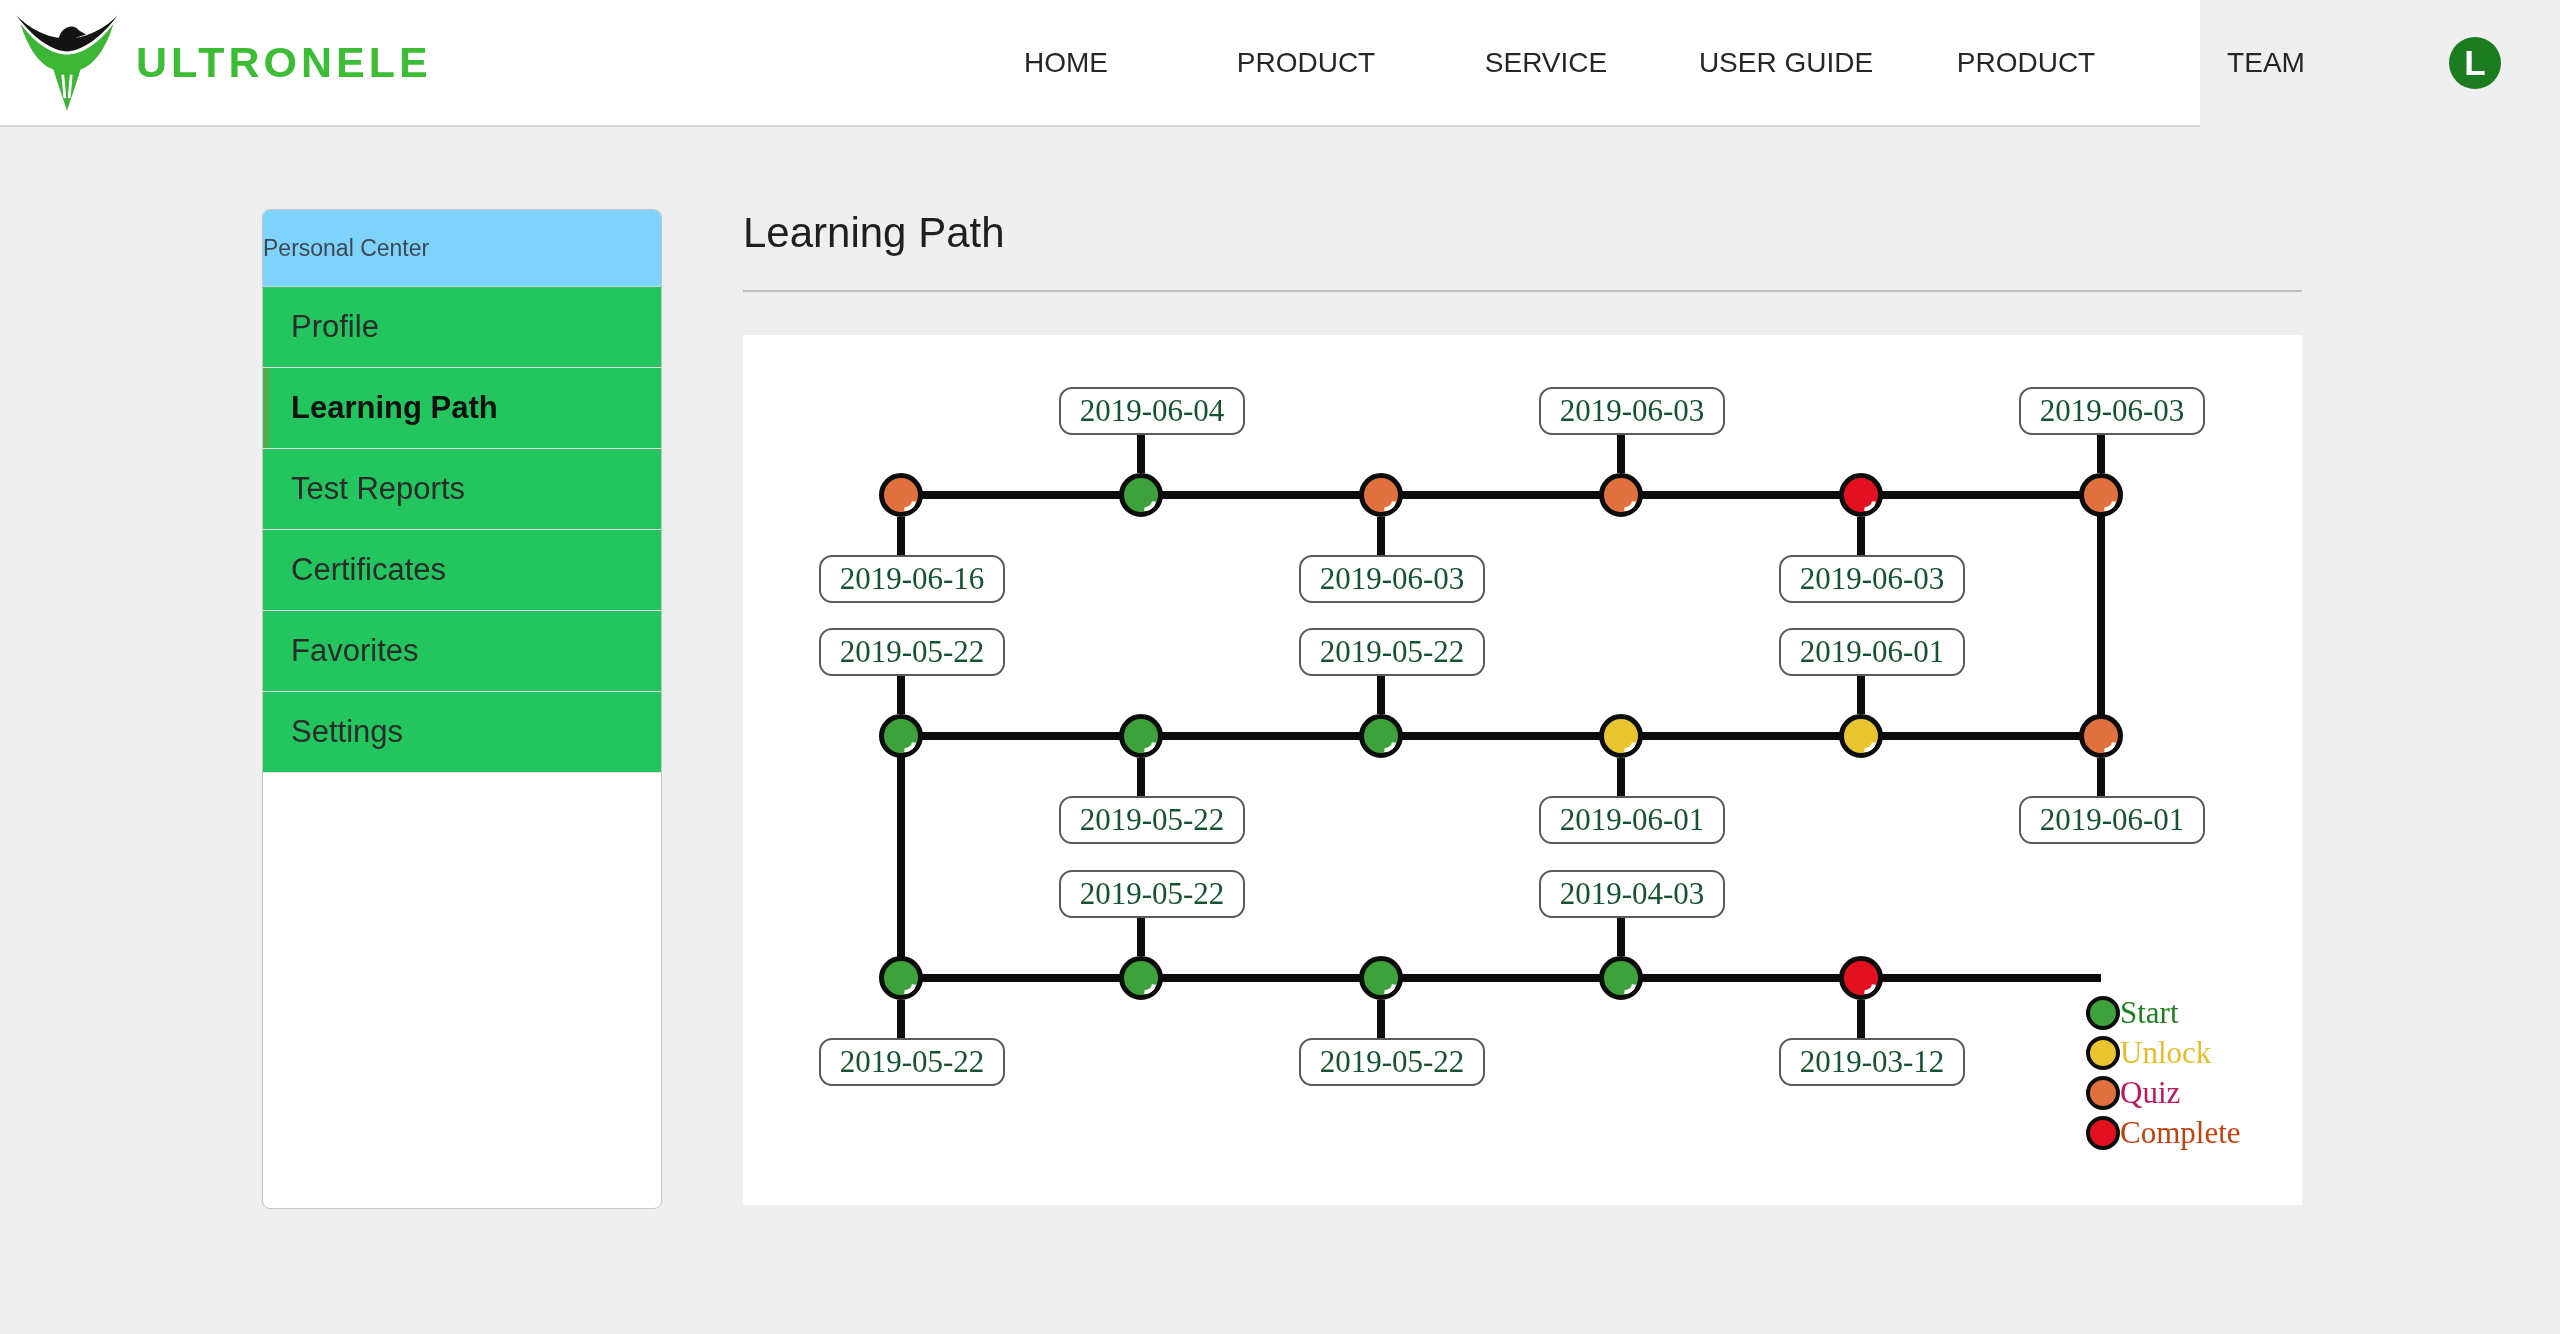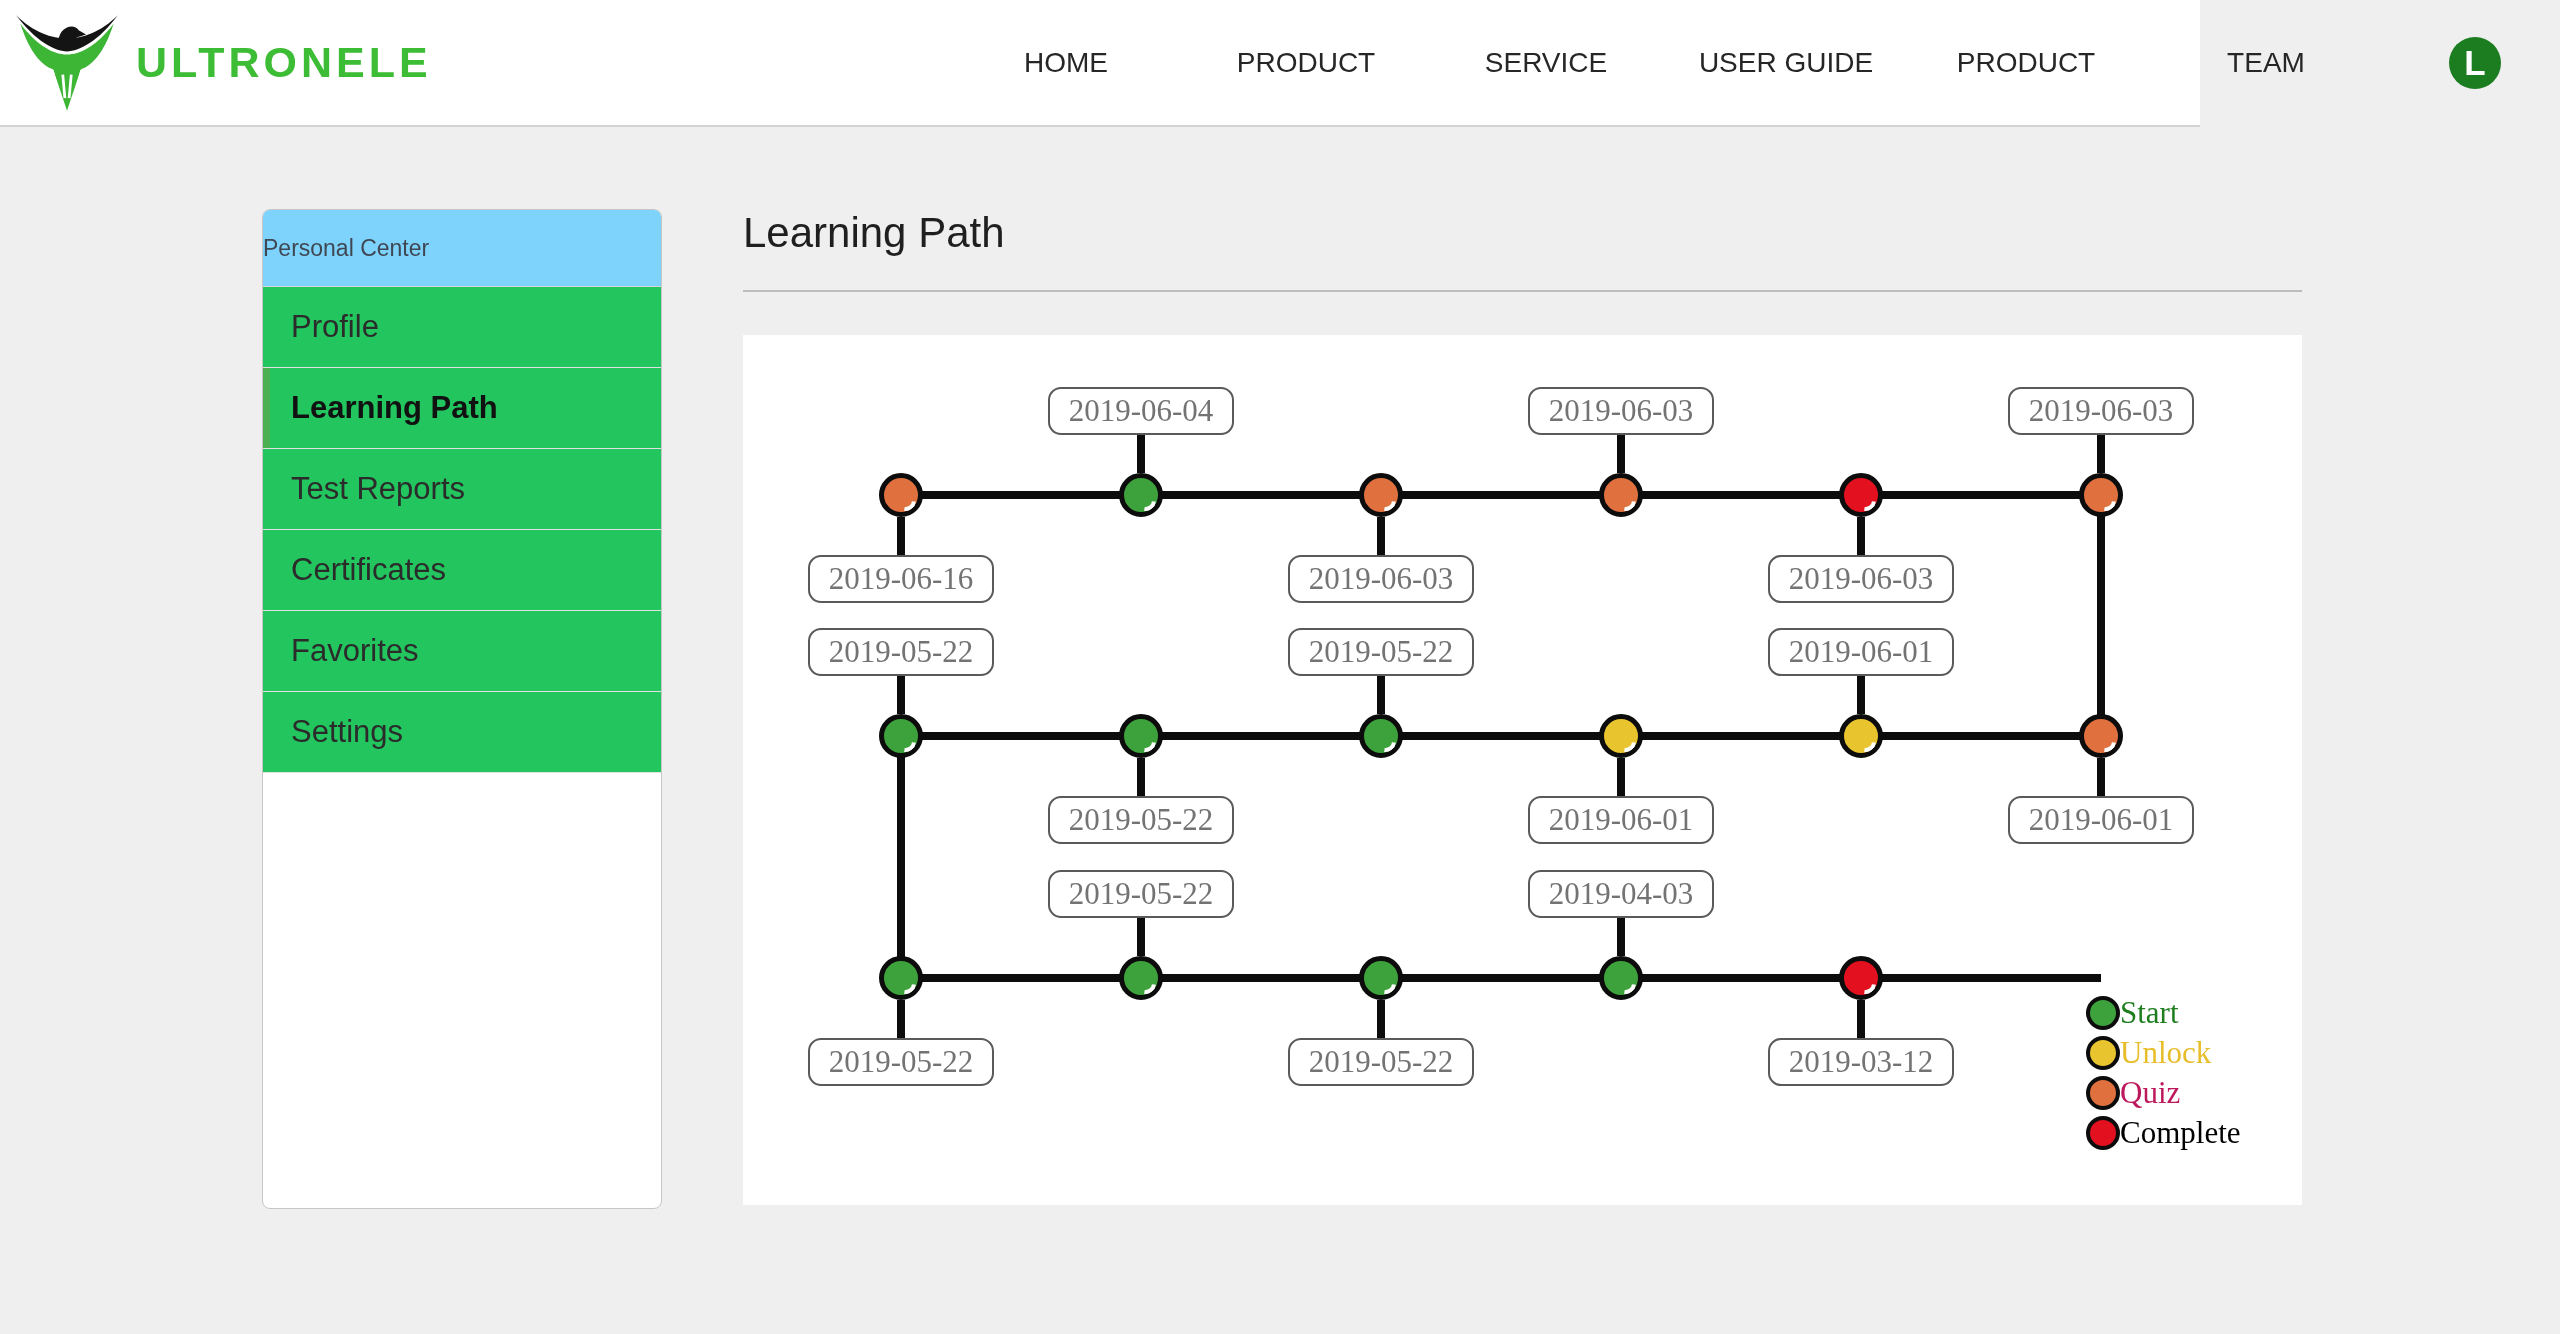--- a/index.html
+++ b/index.html
@@ -59,22 +59,22 @@
   }
   .node::after {
     content:""; position:absolute; right:2px; bottom:1px; width:13px; height:13px;
     border:4px solid transparent; border-bottom-color:#ffffff; border-radius:50%;
     transform:rotate(-38deg);
   }
   .stub { position:absolute; width:8px; background:#0c0c0c; z-index:1; }
   .date-label {
     position:absolute; width:186px; height:48px; box-sizing:border-box;
     border:2px solid #5a5a5a; border-radius:13px; background:#ffffff; z-index:2;
-    font-family:"Liberation Serif", serif; font-size:31px; color:#737373;
-    display:flex; align-items:center; justify-content:center;
+    font-family:"Liberation Serif", serif; font-size:31px; color:#14532d;
+    display:flex; align-items:center; justify-content:center;margin-left:11px;
   }
   .legend-row { position:absolute; display:flex; align-items:center; z-index:3; }
   .legend-dot { width:26px; height:26px; border:4px solid #0c0c0c; border-radius:50%; box-sizing:content-box; }
   .legend-text { font-family:"Liberation Serif", serif; font-size:31px; line-height:34px; }
 </style>
 </head>
 <body>
 
 <header class="topbar">
   <div class="brand">
@@ -176,16 +176,16 @@
       <div class="legend-row" style="left: 1343px; top: 701px;">
     <span class="legend-dot" style="background: rgb(232, 196, 46);"></span>
     <span class="legend-text" style="color: rgb(231, 189, 41);">Unlock</span>
   </div>
       <div class="legend-row" style="left: 1343px; top: 741px;">
     <span class="legend-dot" style="background: rgb(224, 113, 63);"></span>
     <span class="legend-text" style="color: #be185d;">Quiz</span>
   </div>
       <div class="legend-row" style="left: 1343px; top: 781px;">
     <span class="legend-dot" style="background: rgb(227, 16, 31);"></span>
-    <span class="legend-text" style="color: #000000;">Complete</span>
+    <span class="legend-text" style="color: #c2410c;">Complete</span>
   </div>
     </section>
 </main>
 
 </body></html>

